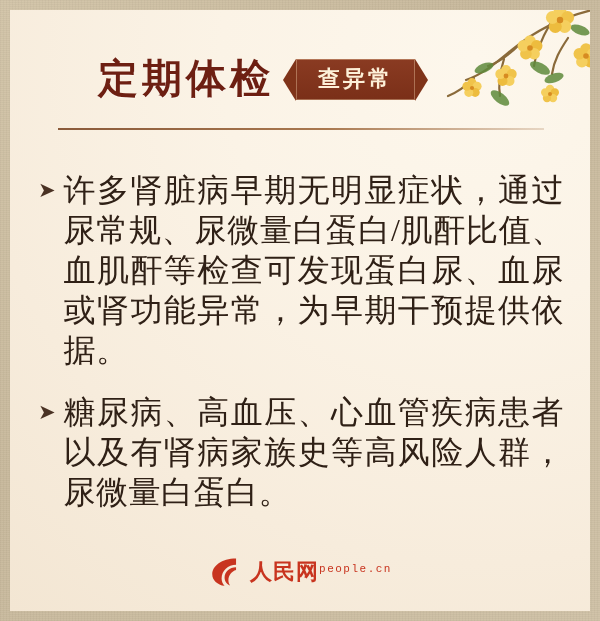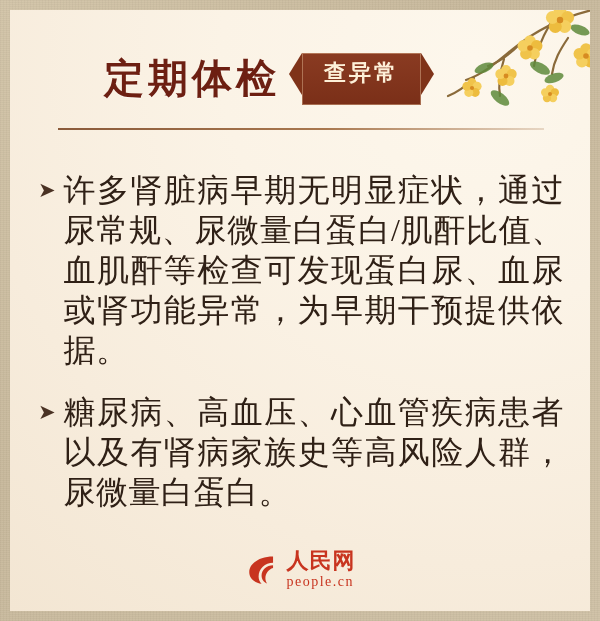--- a/index.html
+++ b/index.html
@@ -45,21 +45,21 @@
     right: -4px;
     width: 240px;
     height: 150px;
     pointer-events: none;
   }
 
   
   #header {
     position: absolute;
     top: 34px;
-    left: 6px;
+    left: 0;
     width: 100%;
     height: 70px;
     display: flex;
     align-items: center;
     justify-content: flex-start;
     padding-left: 88px;
     box-sizing: border-box;
   }
   #main-title {
     font-family: "Liberation Serif", "DejaVu Serif", serif;
@@ -71,21 +71,21 @@
     text-shadow: 0 1px 0 rgba(255,255,255,0.5);
   }
   #title-badge {
     margin-left: 22px;
     position: relative;
     background: linear-gradient(180deg, #8a3b22 0%, #7a2f18 100%);
     color: #fdf0d8;
     font-size: 22px;
     font-weight: bold;
     letter-spacing: 3px;
-    padding: 9px 22px 21px 22px;
+    padding: 9px 22px 10px 22px;
     line-height: 1;
     box-shadow: inset 0 0 0 1px rgba(255,230,190,0.35);
   }
   #title-badge::before,
   #title-badge::after {
     content: "";
     position: absolute;
     top: 0;
     width: 0;
     height: 0;
@@ -151,33 +151,33 @@
     justify-content: center;
   }
   #logo-mark {
     width: 34px;
     height: 34px;
     margin-right: 8px;
     flex: 0 0 auto;
   }
   #logo-text {
     display: flex;
-    flex-direction: column;
+    flex-direction: row;
     align-items: flex-start;
     line-height: 1;
   }
   #logo-name {
     font-size: 22px;
     font-weight: bold;
     color: #c8341f;
     letter-spacing: 1px;
   }
   #logo-domain {
-    font-family: Liberation Serif, serif;
-    font-size: 14px;
+    font-family: Liberation Mono, monospace;
+    font-size: 11px;
     color: #c8341f;
     letter-spacing: 1.5px;
     margin-top: 3px;
   }
 </style>
 </head>
 <body>
 
 <div id="poster">
   <div id="card">

